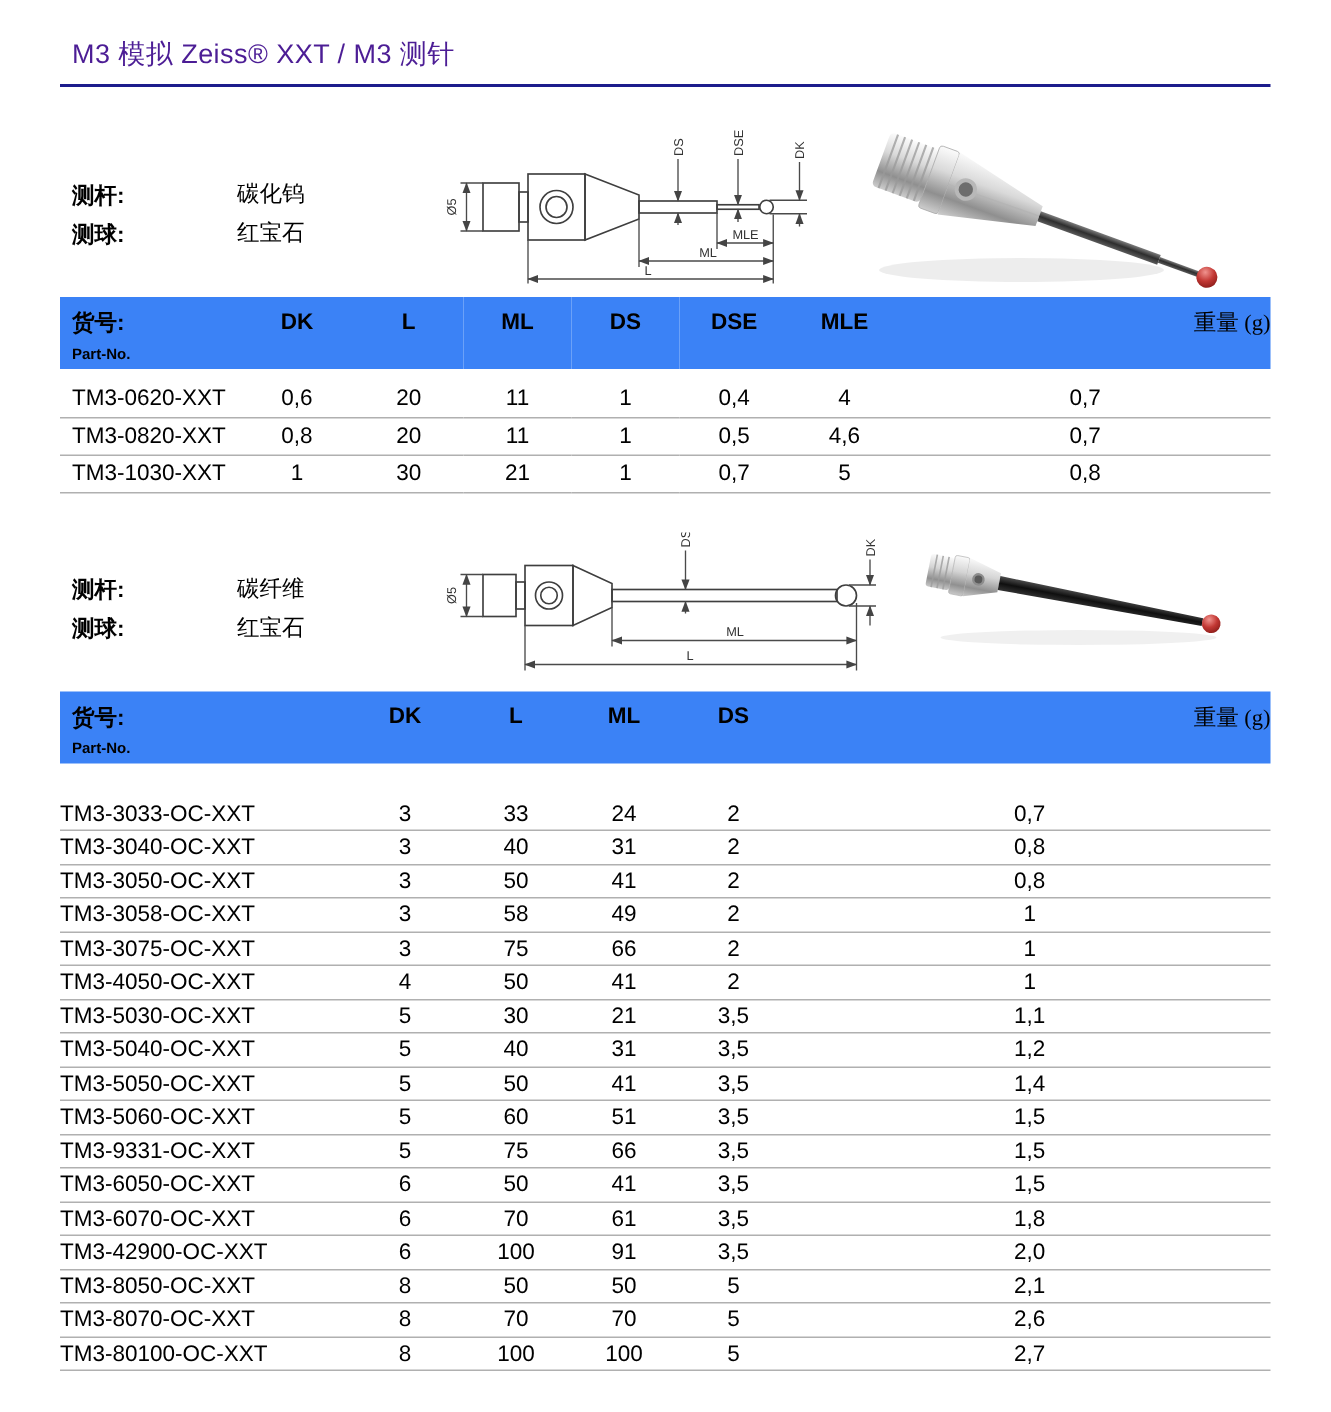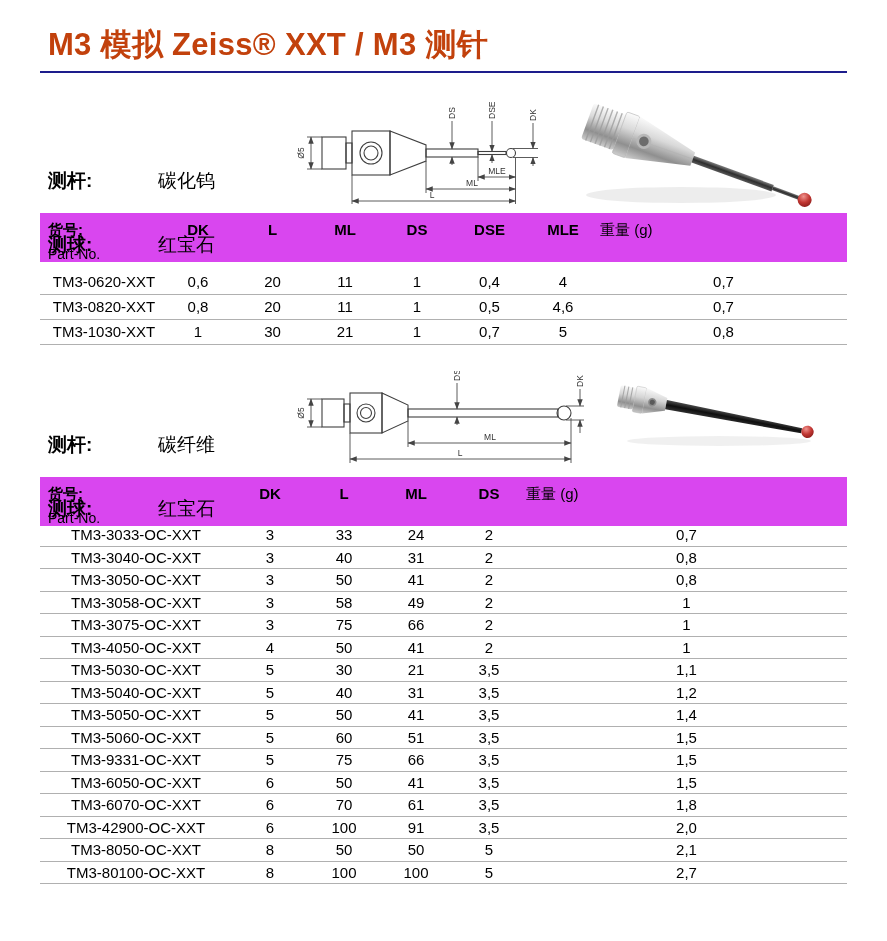--- a/index.html
+++ b/index.html
@@ -3,59 +3,59 @@
 <meta charset="utf-8">
 <style>
   html,body { margin:0; padding:0; }
   body {
     width:887px; height:941px; overflow:hidden; background:#ffffff;
     font-family:"Liberation Sans","DejaVu Sans",sans-serif; color:#000;
   }
   .page { padding:26px 40px 0 40px; box-sizing:border-box; }
 
   .title {
-    color:#c2410c; font-size:31px; font-weight:700; letter-spacing:.3px;
+    color:#4c1d95; font-size:18px; font-weight:400; letter-spacing:.3px;
     margin:0 0 0 8px; line-height:1.2;
   }
   .title-rule { height:2px; background:#1d1d8c; margin-top:8px; }
 
   .product-section { display:flex; align-items:flex-start; margin-top:22px; }
   .product-section.s1 { height:112px; }
   .product-section.s2 { height:100px; margin-top:26px; }
   .specs { width:252px; box-sizing:border-box; padding-left:8px; flex:none; }
   .s1 .specs { padding-top:38px; }
   .s2 .specs { padding-top:26px; }
-  .spec-row { display:flex; font-size:19px; line-height:1.75;margin-top:31px; }
+  .spec-row { display:flex; font-size:15px; line-height:1.75; }
   .spec-label { font-weight:bold; width:110px; }
-  .serif { font-family:Liberation Serif, serif; }
+  .serif { font-family:Liberation Mono, monospace; }
 
   .diagram { flex:none; }
   .photo { margin-left:auto; flex:none; }
   .dim { stroke:#4a4a4a; stroke-width:0.9; fill:none; }
   .part { stroke:#3f3f3f; stroke-width:1.1; fill:none; }
   .dlab { font-size:8.5px; fill:#333; font-family:"Liberation Sans",sans-serif; }
 
   table.parts-table { width:100%; border-collapse:collapse; table-layout:fixed; margin-top:6px; }
   .parts-table thead th {
-    background:#d946ef; vertical-align:top; height:48px; box-sizing:border-box;
+    background:#3b82f6; vertical-align:top; height:48px; box-sizing:border-box;
     padding:8px 0 0 0; font-size:15px;
   }
   .parts-table thead th.th-part { text-align:left; padding-left:8px; }
   .th-part .cn { font-weight:bold; font-size:15px; }
-  .th-part .en { font-weight:normal; font-size:14px; margin-top:6px; }
+  .th-part .en { font-weight:bold; font-size:10px; margin-top:6px; }
   .parts-table thead th.colh { text-align:center; font-weight:bold; }
-  .parts-table thead th.weighth { text-align:left; font-weight:normal;
-    font-family:Liberation Sans, sans-serif; }
+  .parts-table thead th.weighth { text-align:right; font-weight:normal;
+    font-family:Liberation Serif, serif; }
   .parts-table tbody td {
     font-size:15px; text-align:center; border-bottom:1px solid #b0b0b0; padding:3px 0 4px 0;
   }
-  .parts-table tbody td:first-child { text-align:center; padding-left:8px; }
+  .parts-table tbody td:first-child { text-align:left; padding-left:8px; }
   .parts-table tbody tr:first-child td { padding-top:11px; }
   .parts-table.compact tbody td { padding:2px 0 2.5px 0; }
-  .parts-table.compact tbody tr:first-child td { padding-top:0; }
+  .parts-table.compact tbody tr:first-child td { padding-top:25px; }
 </style>
 </head>
 <body>
 
 <div class="page">
 
   <h1 class="title">M3 模拟 Zeiss® XXT / M3 测针</h1>
   <div class="title-rule"></div>
 
   <div class="product-section s1">
@@ -451,20 +451,28 @@
         </tr>
         <tr>
           <td>TM3-8050-OC-XXT</td>
           <td>8</td>
           <td>50</td>
           <td>50</td>
           <td>5</td>
           <td>2,1</td>
         </tr>
         <tr>
+          <td>TM3-8070-OC-XXT</td>
+          <td>8</td>
+          <td>70</td>
+          <td>70</td>
+          <td>5</td>
+          <td>2,6</td>
+        </tr>
+        <tr>
           <td>TM3-80100-OC-XXT</td>
           <td>8</td>
           <td>100</td>
           <td>100</td>
           <td>5</td>
           <td>2,7</td>
         </tr>
       </tbody>
   </table>
 

